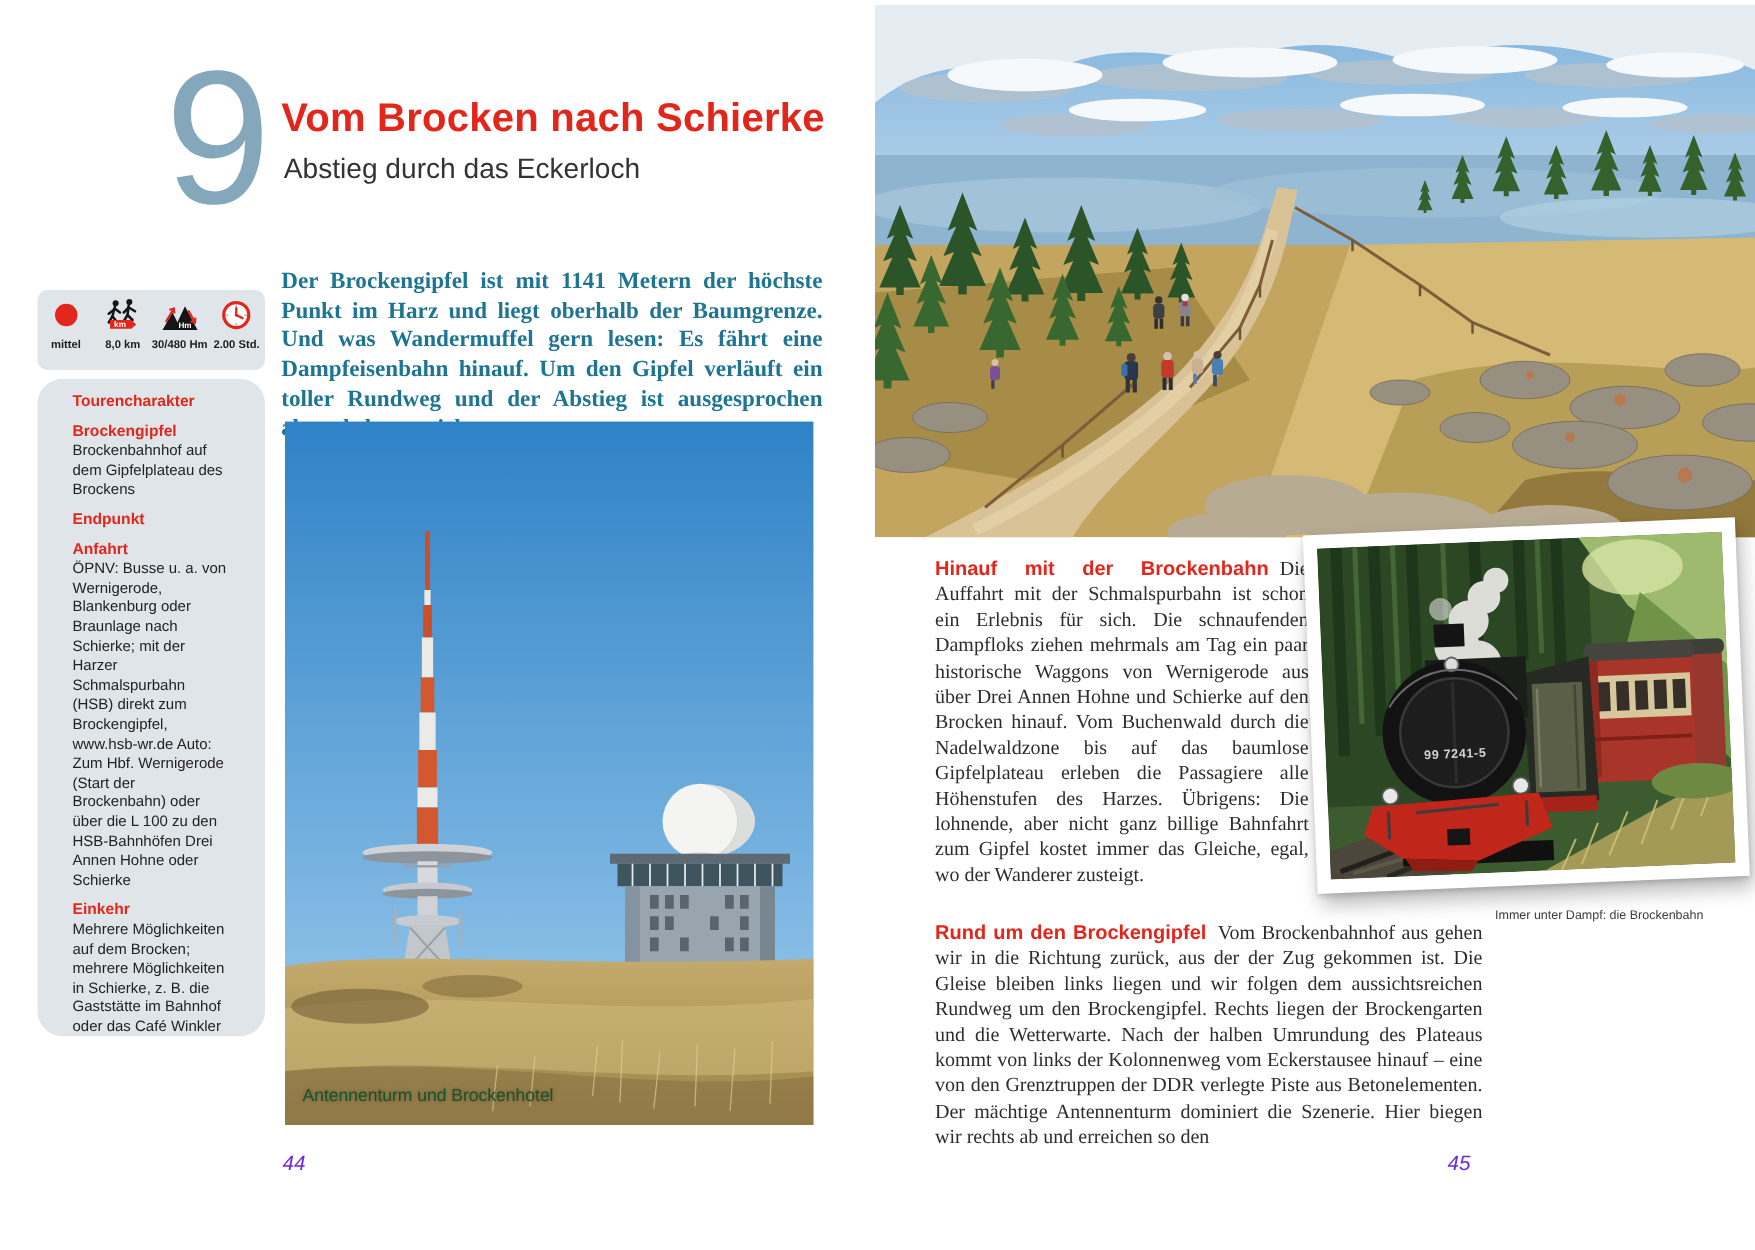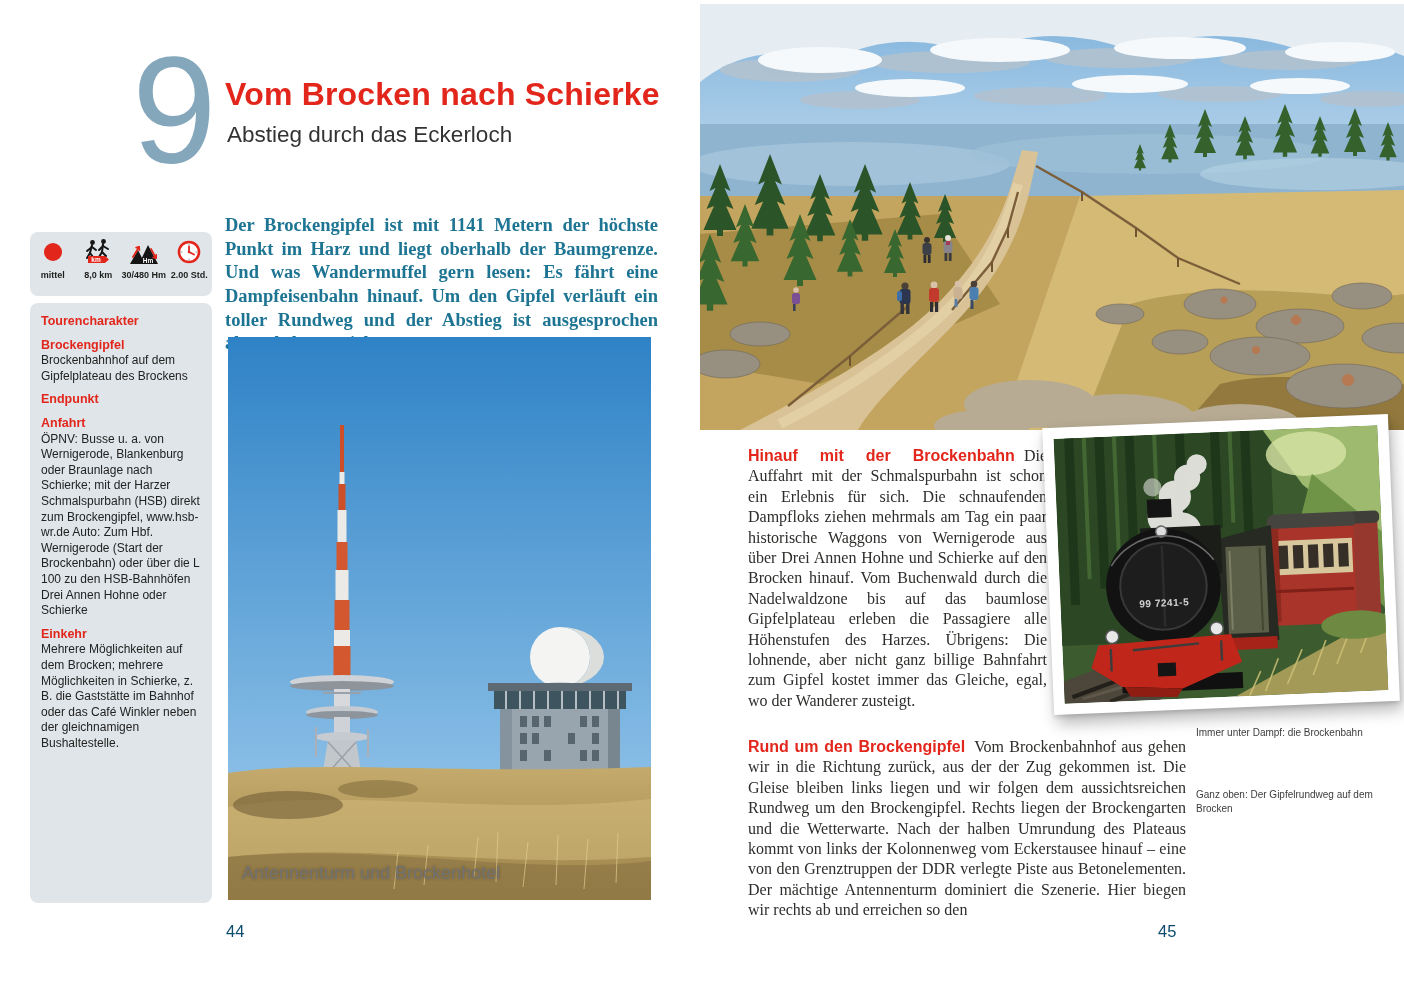--- a/index.html
+++ b/index.html
@@ -23,51 +23,51 @@
 
   
   .stats-box{left:30px;top:232px;width:182px;height:64px;background:var(--panel-bg);
              border-radius:8px;display:flex;justify-content:flex-end;align-items:flex-start;
              padding-top:7px;box-sizing:border-box;}
   .stat{width:25%;text-align:center;}
   .stat svg{display:block;margin:0 auto;}
   .stat-label{display:block;font-size:9px;font-weight:bold;color:#1e1e1c;margin-top:3px;white-space:nowrap;}
 
   
-  .info-box{left:30px;top:303px;width:182px;height:600px;background:var(--panel-bg);
-            border-radius:8px;padding:11px 11px;box-sizing:border-box;overflow:hidden;}
+  .info-box{left:30px;top:303px;width:182px;height:526px;background:var(--panel-bg);
+            border-radius:20px;padding:11px 28px;box-sizing:border-box;overflow:hidden;}
   .info-heading{color:var(--accent-red);font-size:12.5px;font-weight:bold;line-height:1.25;margin-top:8px;}
   .info-heading:first-child{margin-top:0;}
   .info-body{font-size:12px;line-height:1.3;color:#222;}
 
   
   .intro{left:225px;top:214px;width:433px;font-family:"Liberation Serif",serif;font-weight:bold;
          font-size:18.5px;line-height:1.28;color:var(--intro-teal);text-align:justify;hyphens:auto;}
   .body-col{font-family:"Liberation Serif",serif;font-size:16px;line-height:20.4px;
             color:var(--body-text);text-align:justify;hyphens:auto;}
   .col1{left:748px;top:446px;width:299px;}
   .col2{left:748px;top:737px;width:438px;}
   .runin{font-family:"Liberation Sans",sans-serif;font-weight:bold;color:var(--accent-red);
          font-size:16px;padding-right:9px;}
 
   
   .left-photo{left:228px;top:337px;width:423px;height:563px;overflow:hidden;}
   .left-photo svg{display:block;}
-  .photo-caption{position:absolute;left:14px;bottom:16px;color:#737373;font-size:18px;
+  .photo-caption{position:absolute;left:14px;bottom:16px;color:#14532d;font-size:14px;
                  text-shadow:0 0 3px rgba(60,50,30,.5);}
   .main-photo{left:700px;top:4px;width:704px;height:426px;overflow:hidden;}
   .inset{left:1048px;top:421px;width:346px;height:287px;background:#fff;padding:11px;box-sizing:border-box;
          transform:rotate(-2.4deg);box-shadow:3px 9px 16px rgba(0,0,0,.28),0 2px 4px rgba(0,0,0,.15);}
   .inset svg{display:block;width:100%;height:100%;}
 
   
   .side-caption{left:1196px;width:200px;font-size:10px;line-height:1.4;color:var(--caption-gray);margin-top:10px;}
   .cap1{top:716px;}
   .cap2{top:778px;}
-  .page-num{font-size:16.5px;color:#0c4a6e;}
+  .page-num{font-size:16.5px;color:#6d28d9;font-style:italic;}
   .pn-left{left:226px;top:922px;}
   .pn-right{left:1158px;top:922px;}
 </style>
 </head>
 <body>
 
 <div class="page">
 
   <div class="abs chapter-num">9</div>
   <div class="abs title">Vom Brocken nach Schierke</div>
@@ -507,17 +507,16 @@
         <line x1="248" y1="244" x2="262" y2="210"></line>
           <line x1="272" y1="234" x2="286" y2="202"></line>
         <line x1="296" y1="224" x2="308" y2="196"></line>
           <line x1="184" y1="262" x2="196" y2="238"></line>
       </g>
       <ellipse cx="294" cy="196" rx="36" ry="14" fill="#6e8a42"></ellipse>
     </svg>
   </div>
 
   <div class="abs side-caption cap1">Immer unter Dampf: die Brockenbahn</div>
-  <div class="abs side-caption cap2">Ganz oben: Der Gipfelrundweg auf dem Brocken</div>
 
   <div class="abs page-num pn-right">45</div>
 
 </div>
 
 </body></html>

